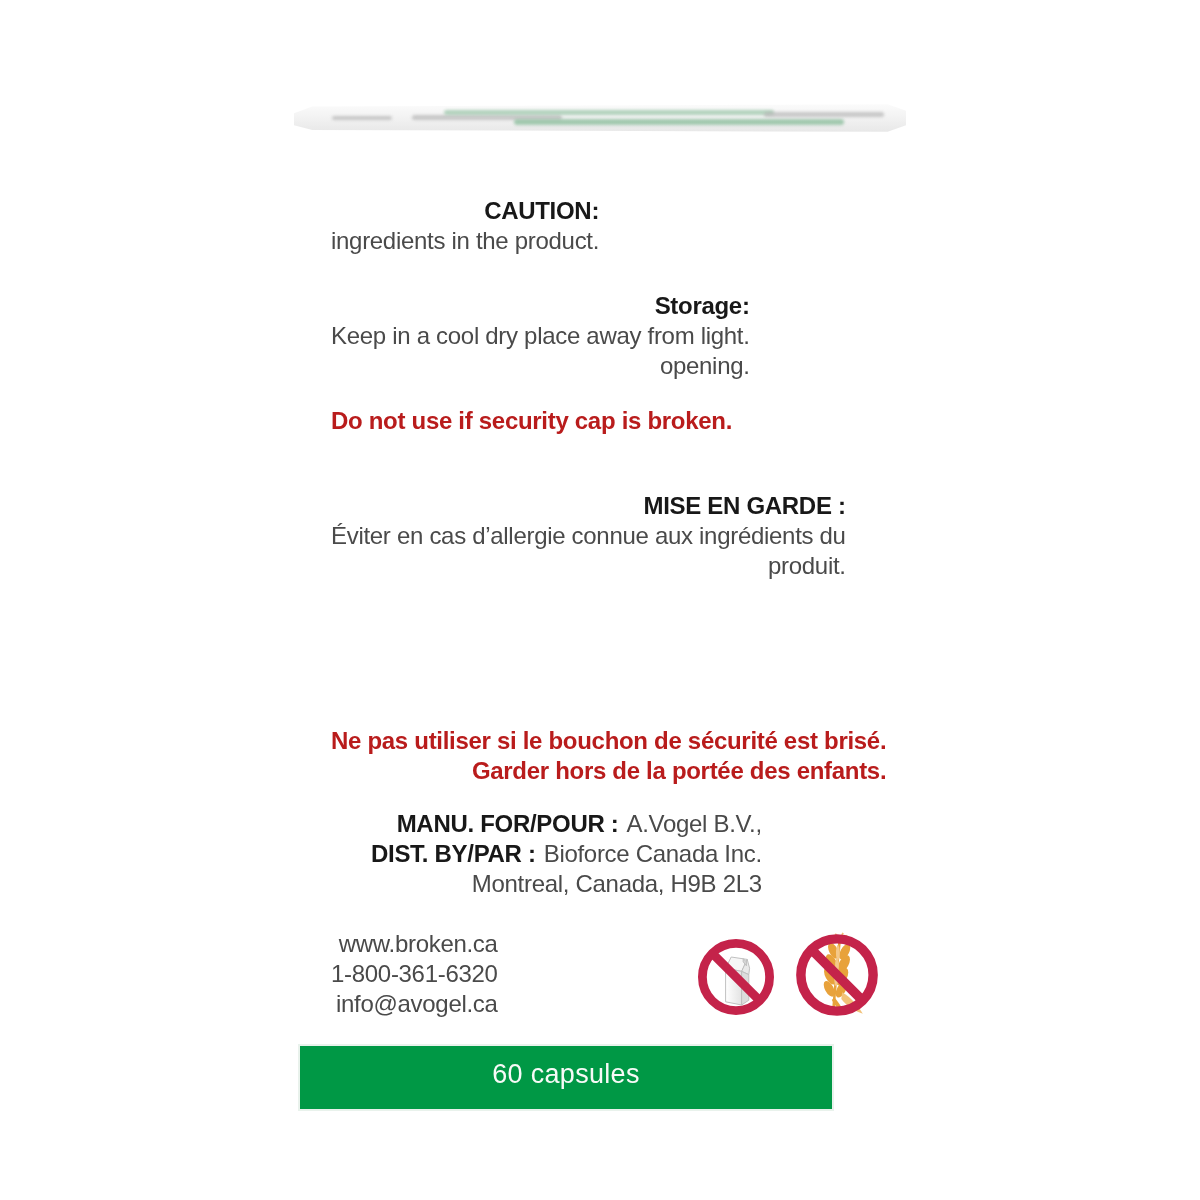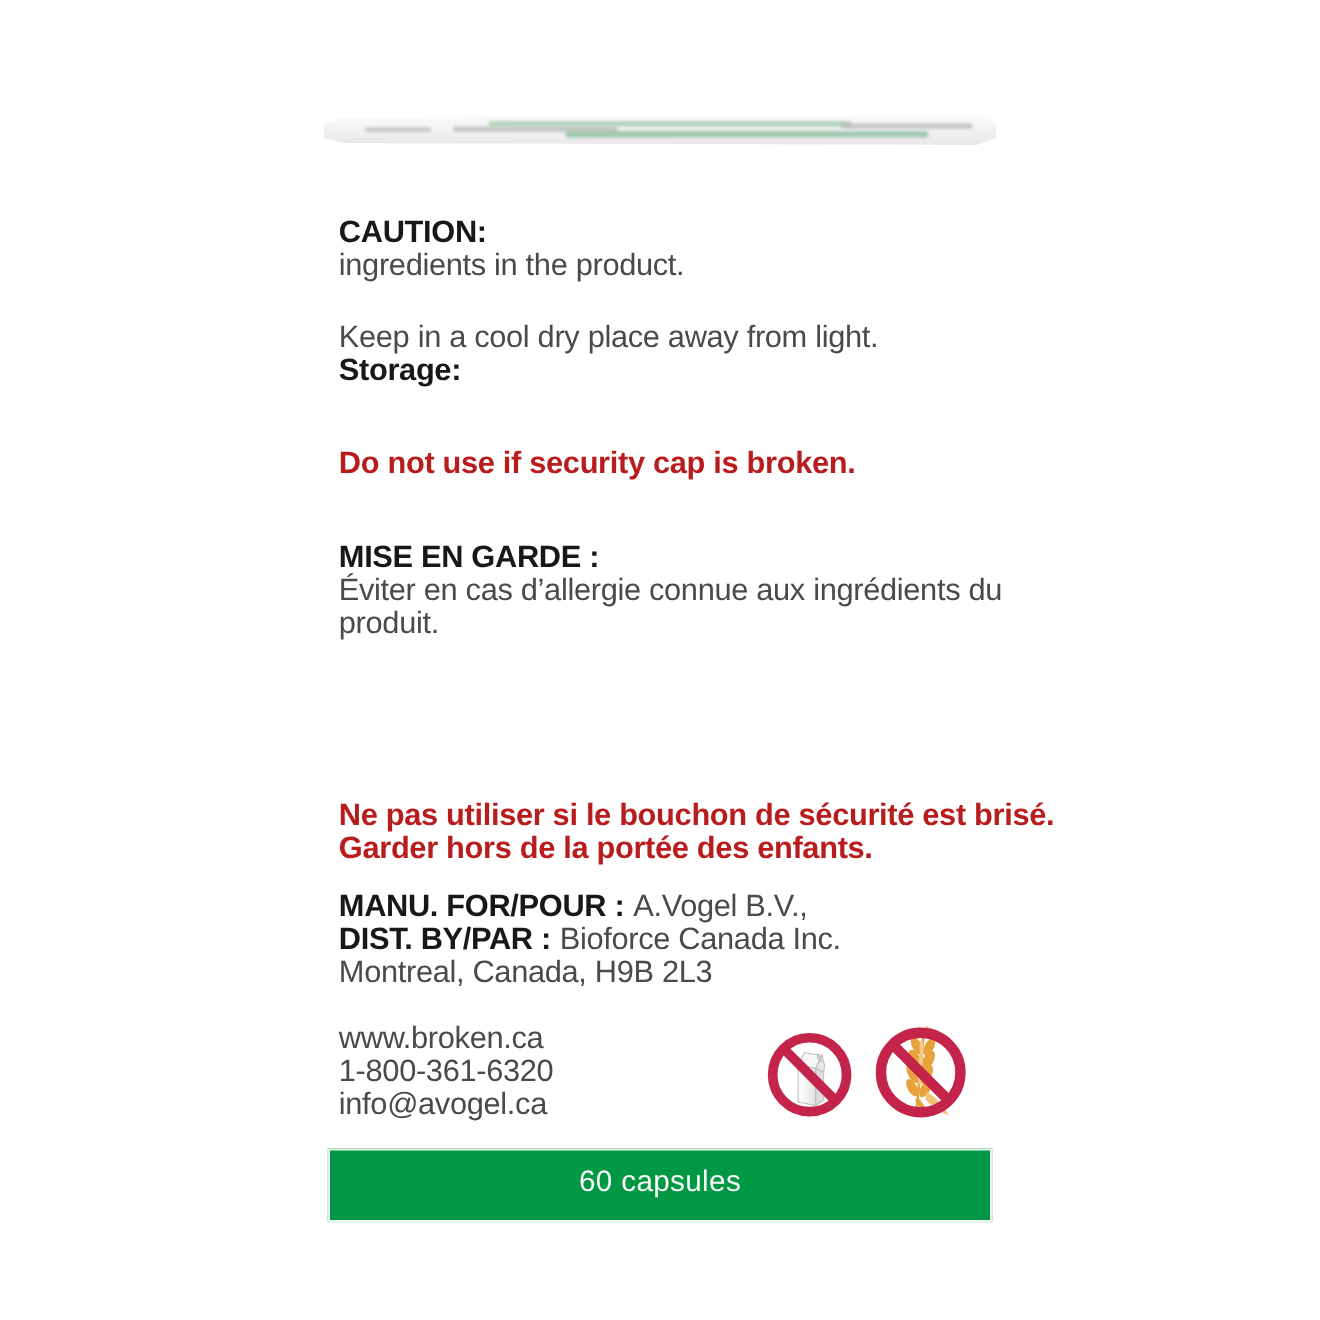--- a/index.html
+++ b/index.html
@@ -10,30 +10,30 @@
   
   .box-top{
     position:absolute;left:294px;top:103px;width:612px;height:30px;
     background:linear-gradient(#fcfcfc 0%,#f1f1f1 55%,#e7e7e7 100%);
     clip-path:polygon(0 34%,3% 12%,97% 4%,100% 26%,100% 74%,97% 96%,3% 90%,0 74%);
   }
   .smear{position:absolute;border-radius:3px;filter:blur(1.6px);}
   .smear.green{background:#8fbf9f;opacity:.65;}
   .smear.gray{background:#b5b5b5;opacity:.7;}
 
-  .txt{position:absolute;left:308px;font-size:28px;line-height:30px;letter-spacing:-0.3px;}
+  .txt{position:absolute;left:331px;font-size:24px;line-height:30px;letter-spacing:-0.3px;text-align:right;}
   .line{white-space:nowrap;}
   .hd{font-weight:bold;color:#181818;}
   .bold-blk .line{font-weight:bold;color:#b91c1c;}
   .body-gray{color:#4a4a4a;}
-  .inline-label{font-weight:bold;color:#181818;margin-right:8px;}
+  .inline-label{font-weight:bold;color:#181818;margin-right:8px;margin-left:40px;}
 
   .badge{position:absolute;}
   .capsule-bar{
-    position:absolute;left:298px;top:1044px;width:604px;height:67px;
+    position:absolute;left:298px;top:1044px;width:536px;height:67px;
     background:#009845;display:flex;align-items:center;justify-content:center;
     box-shadow:0 0 0 2px #e9f2ec inset;
   }
   .capsule-bar span{
     color:#f7faf7;font-size:27px;letter-spacing:0.3px;transform:translateY(-3px);
   }
 </style>
 </head>
 <body>
 
@@ -46,22 +46,23 @@
     <div class="smear green" style="left:220px;top:16px;width:330px;height:6px;opacity:.8;"></div>
     <div class="smear gray" style="left:470px;top:9px;width:120px;height:5px;"></div>
   </div>
 
   <div class="txt" style="top:196px;">
     <div class="line hd">CAUTION:</div>
     <div class="line body-gray">ingredients in the product.</div>
   </div>
 
   <div class="txt" style="top:291px;">
+    <div class="line hd">Storage:</div>
     <div class="line body-gray">Keep in a cool dry place away from light.</div>
-    <div class="line hd">Storage:</div>
+    <div class="line body-gray">opening.</div>
   </div>
 
   <div class="txt bold-blk" style="top:406px;">
     <div class="line">Do not use if security cap is broken.</div>
   </div>
 
   <div class="txt" style="top:491px;">
     <div class="line hd">MISE EN GARDE :</div>
     <div class="line body-gray">Éviter en cas d’allergie connue aux ingrédients du</div>
     <div class="line body-gray">produit.</div>

